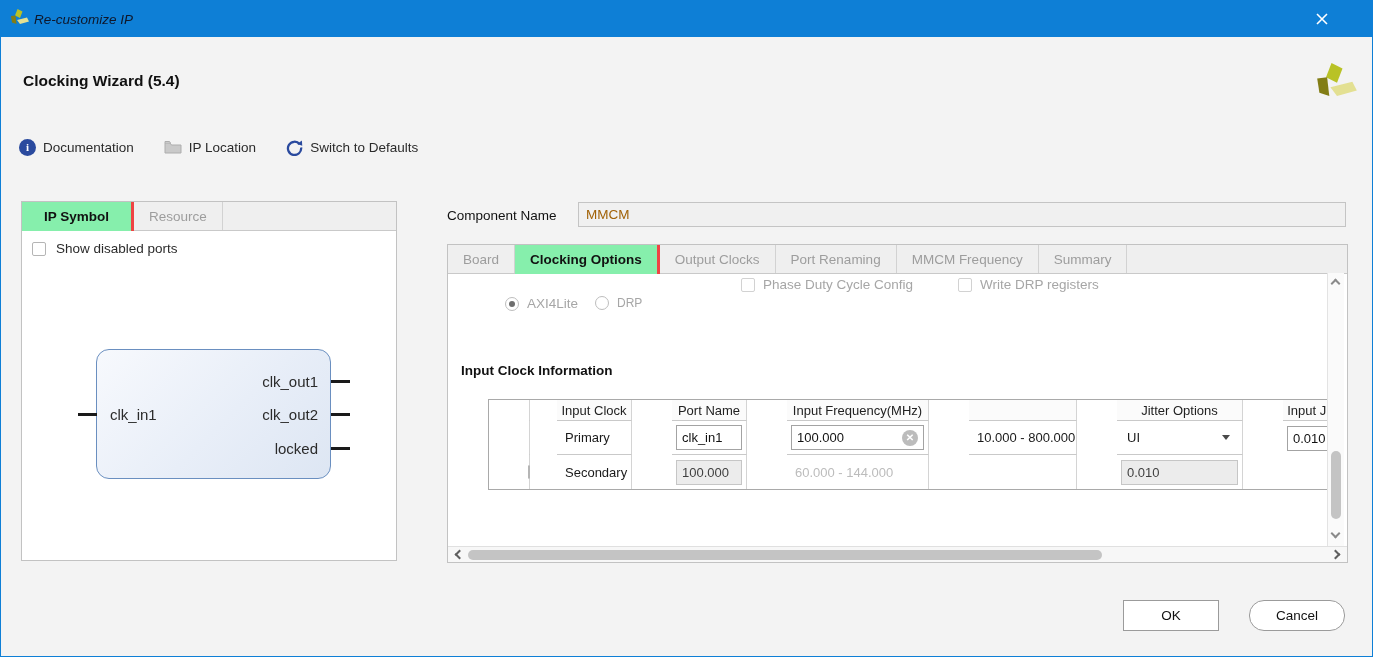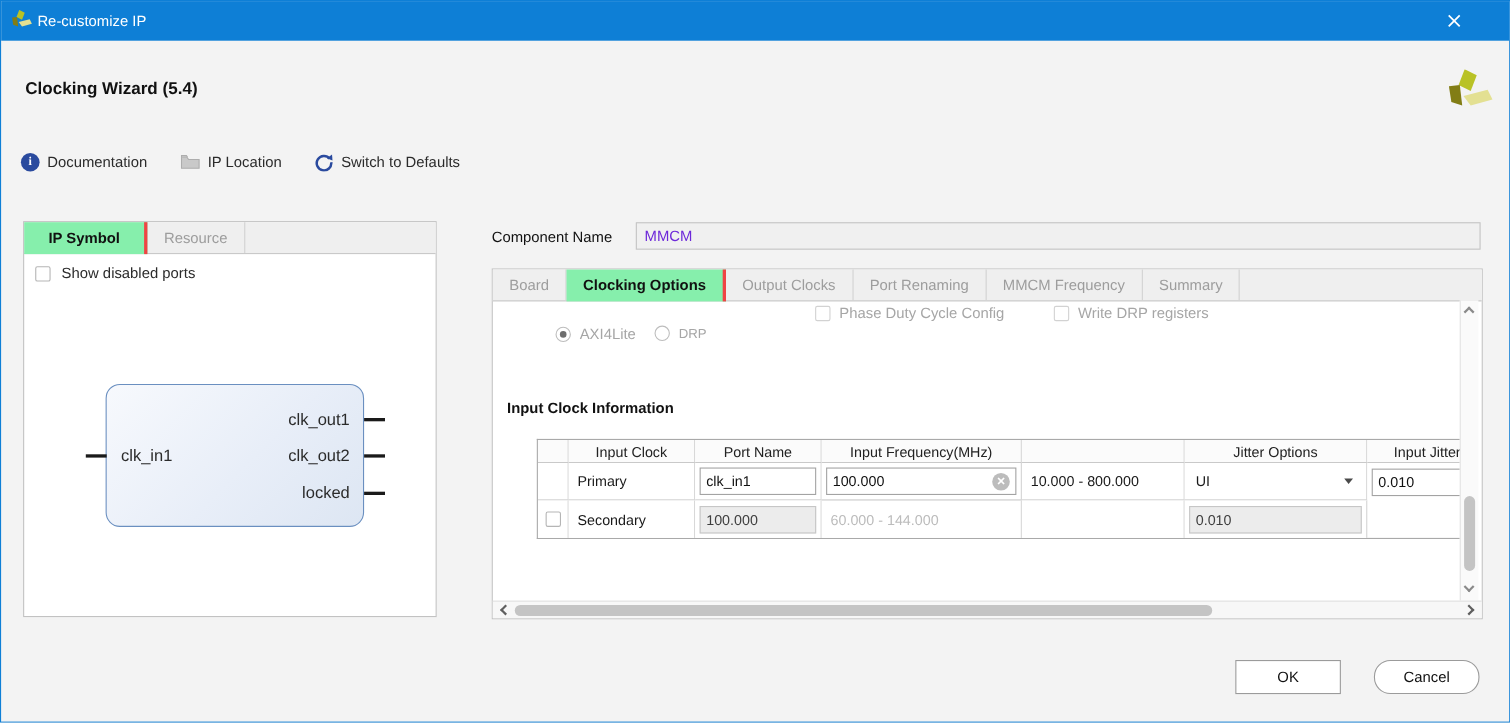--- a/index.html
+++ b/index.html
@@ -8,21 +8,21 @@
   #app {
     position:relative; width:1373px; height:657px; background:#f3f3f3;
     border:1px solid #0e7fd6; overflow:hidden;
     font-size:13px; color:#1a1a1a;
   }
   .abs { position:absolute; }
 
   
   .titlebar { left:0; top:0; width:1371px; height:36px; background:#0e7fd6;
               display:flex; align-items:center; }
-  .titlebar .title { color:#ffffff; font-size:13.5px; margin-left:6px; }
+  .titlebar .title { color:#0f172a; font-size:13.5px; margin-left:6px;font-style:italic; }
   .close-btn { position:absolute; right:34px; top:6px; width:32px; height:24px;
                display:flex; align-items:center; justify-content:center; cursor:default; }
 
   
   .wizard-title { left:22px; top:71px; font-size:15.5px; font-weight:bold; color:#111; }
 
   
   .toolbar { left:18px; top:135px; height:22px; display:flex; align-items:center; gap:30px; }
   .tool-item { display:flex; align-items:center; gap:7px; color:#2b2b2b; font-size:13.5px; }
   .info-icon { width:17px; height:17px; border-radius:50%; background:#2a4a9e; color:#fff;
@@ -53,32 +53,32 @@
   
   .ip-block { left:95px; top:348px; width:235px; height:130px; border:1.5px solid #6a8fc0;
               border-radius:13px;
               background:linear-gradient(135deg,#f7f9fd 0%,#e8eef8 55%,#dde6f3 100%); }
   .port-stub { background:#1a1a1a; height:3px; width:19px; }
   .port-label { font-size:15px; color:#2b2b2b; }
 
   
   .comp-field { left:577px; top:201px; width:768px; height:25px; background:#f0f0f0;
                 border:1px solid #c4c4c4; display:flex; align-items:center;
-                padding-left:7px; font-size:13.5px; color:#6d28d9; }
+                padding-left:7px; font-size:13.5px; color:#a16207; }
 
   
   .section-title { font-weight:bold; font-size:13.5px; color:#111; }
   .tbl-clip { left:487px; top:398px; width:840px; height:91px; overflow:hidden;
               border-left:1px solid #a9a9a9; border-top:1px solid #a9a9a9;
               border-bottom:1px solid #a9a9a9; }
   .tbl { display:grid; width:864px;
          grid-template-columns:28px 115px 115px 182px 148px 166px 110px;
          grid-template-rows:21px 34px 34px; }
   .tbl > div { border-right:1px solid #d4d4d4; border-bottom:1px solid #c9c9c9;
-               display:flex; align-items:center; font-size:13px; background:#fff; }
+               display:flex; align-items:center; font-size:13px; background:#fff;margin-left:40px; }
   .tbl > div.hdr { background:#fbfbfb; justify-content:center; color:#222; }
   .tbl > div:nth-last-child(-n+7) { border-bottom:none; }
   .cell-text { padding-left:8px; }
   .tbl input { height:25px; border:1px solid #a3a3a3; font-family:"Liberation Sans",sans-serif;
                font-size:13px; padding:0 5px; margin:0 4px; width:calc(100% - 8px);
                color:#111; background:#fff; outline:none; }
   .tbl input.disabled { background:#ececec; border-color:#c6c6c6; color:#3f3f3f; }
   .freq-cell { position:relative; }
   .clear-icon { position:absolute; right:10px; top:50%; transform:translateY(-50%);
                 width:16px; height:16px; border-radius:50%; background:#bcbcbc; color:#fff;

